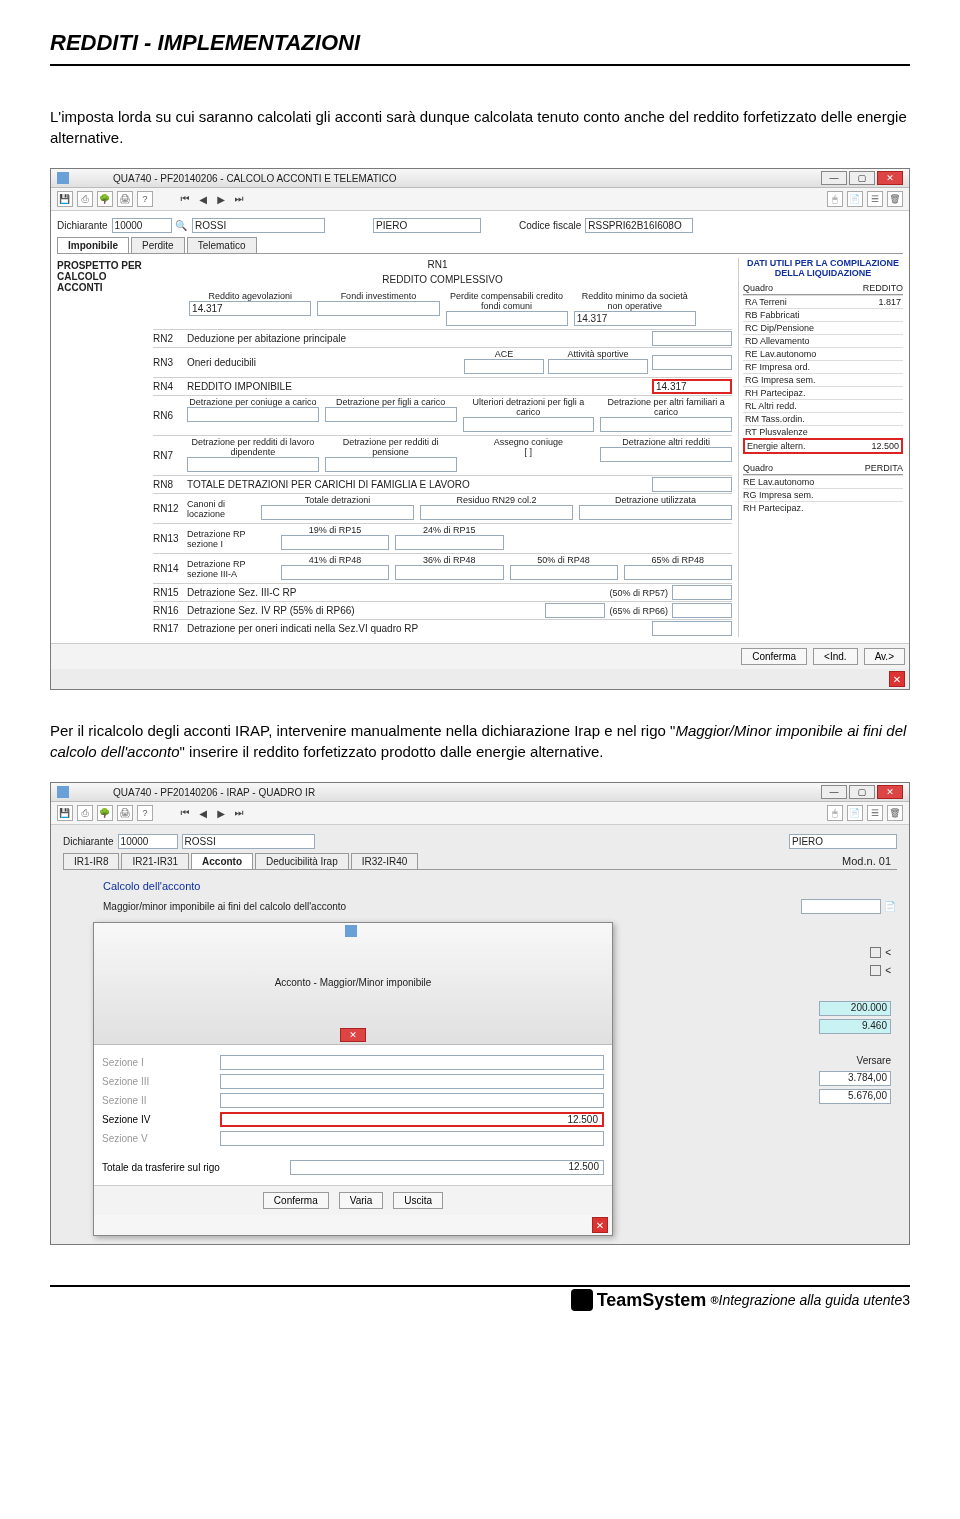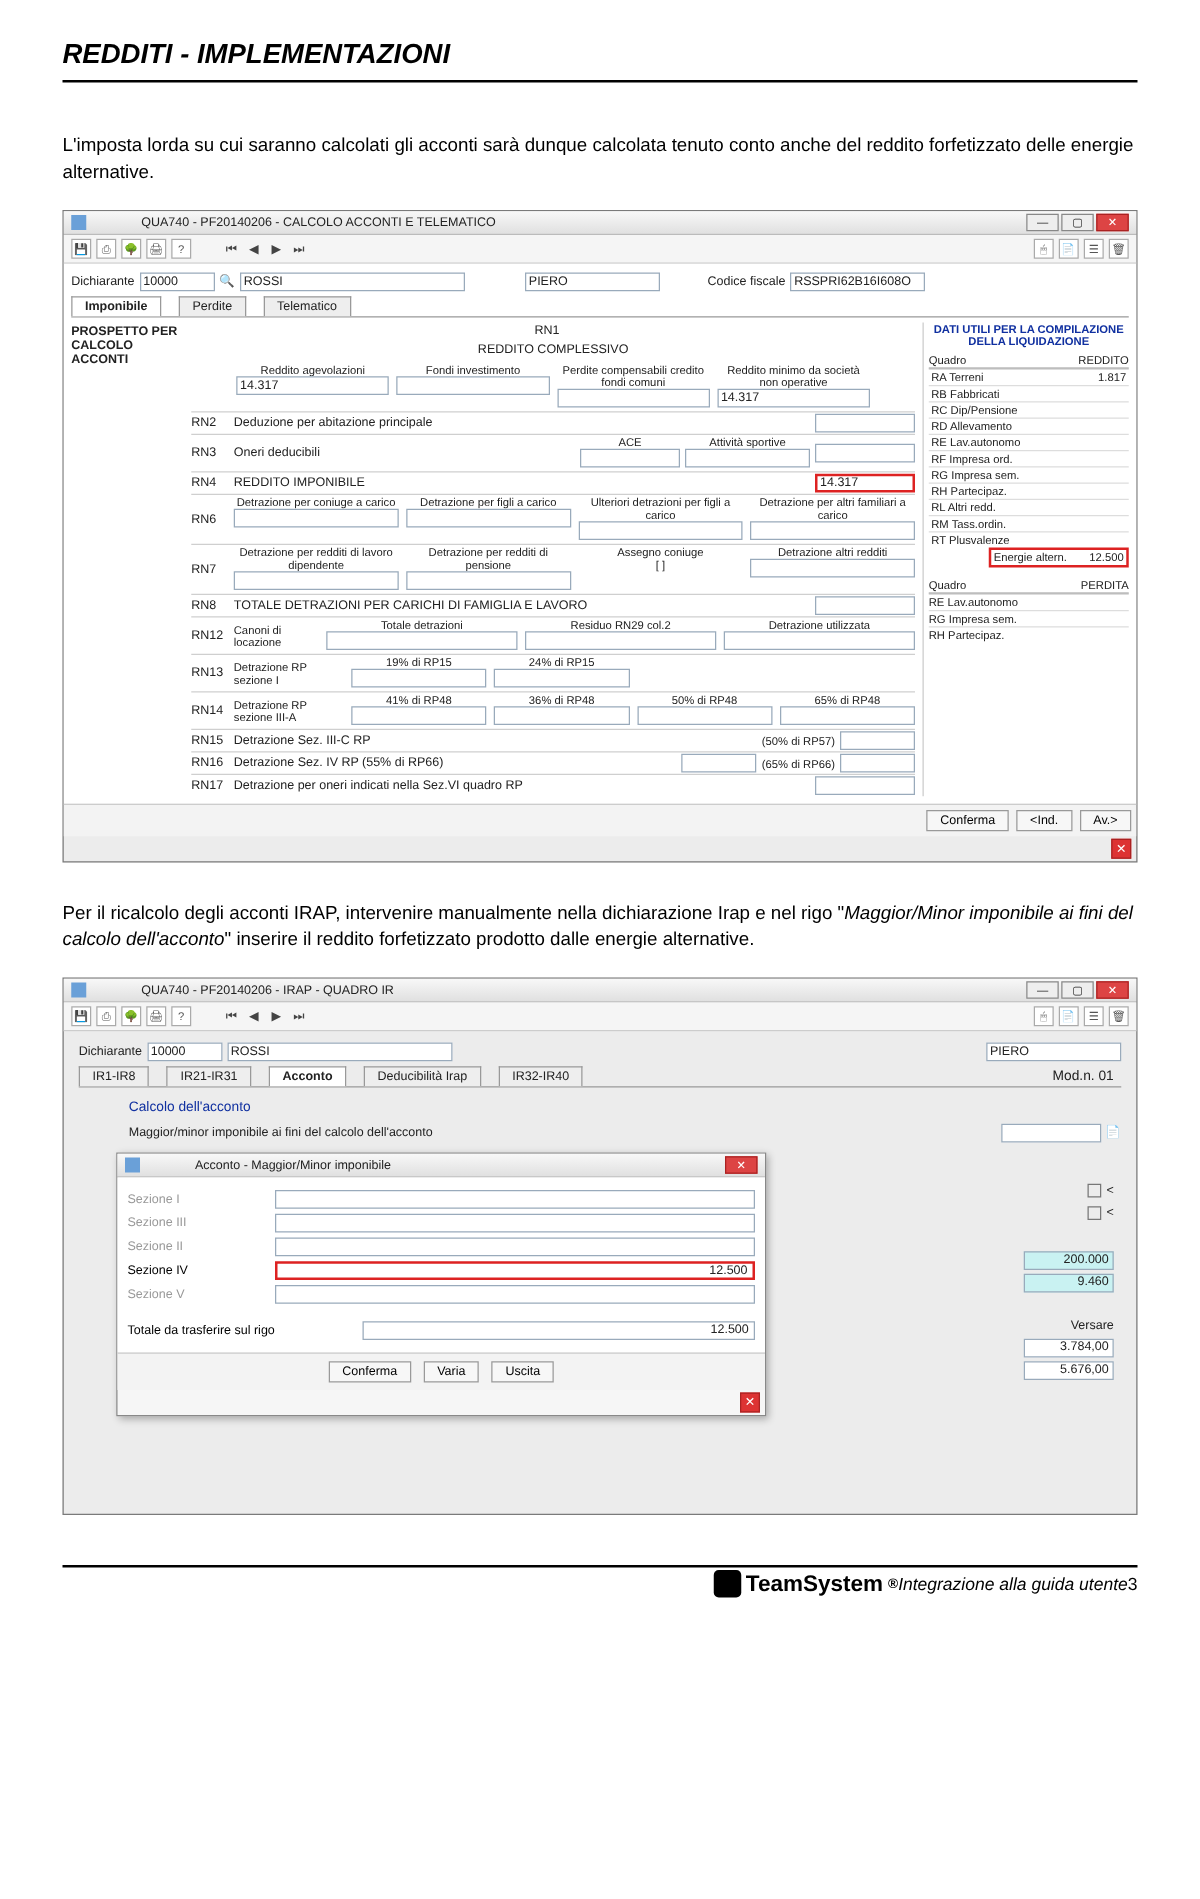--- a/index.html
+++ b/index.html
@@ -18,23 +18,23 @@
   .winbtn { width:26px; height:14px; border:1px solid #888; background:#eee; display:flex; align-items:center; justify-content:center; font-size:9px; }
   .winbtn.close { background:#d44; color:#fff; border-color:#a22; }
   .toolbar { display:flex; align-items:center; gap:4px; padding:3px 6px; background:#f5f5f5; border-bottom:1px solid #ccc; }
   .tbtn { width:16px; height:16px; border:1px solid #aaa; background:#fff; display:inline-flex; align-items:center; justify-content:center; font-size:9px; color:#555; }
   .navgrp { display:flex; gap:2px; margin-left:20px; }
   .navbtn { width:16px; height:16px; display:flex; align-items:center; justify-content:center; color:#444; font-size:10px; }
   .toolbar .spacer { flex:1; }
   .mainarea { background:#fff; padding:6px; }
   .row { display:flex; align-items:center; gap:4px; margin-bottom:2px; min-height:16px; }
   .lbl { white-space:nowrap; }
-  .fld { border:1px solid #9ab; background:#fff; height:15px; padding:0 2px; font-size:10px; display:inline-flex; align-items:center; }.fw60{width:60px}.fw80{width:80px}.fw120{width:108px}.fw160{width:180px}
+  .fld { border:1px solid #9ab; background:#fff; height:15px; padding:0 2px; font-size:10px; display:inline-flex; align-items:center; }.fw60{width:60px}.fw80{width:80px}.fw120{width:108px}.fw160{width:133px}
   .tabs { display:flex; border-bottom:1px solid #999; margin:4px 0; }
-  .tab { padding:2px 10px; border:1px solid #999; border-bottom:none; background:#eee; margin-right:14px; font-size:10px; }
+  .tab { padding:2px 10px; border:1px solid #999; border-bottom:none; background:#eee; margin-right:2px; font-size:10px; }
   .tab.active { background:#fff; font-weight:bold; }
   .panel-body { display:flex; gap:6px; }
   .leftcol { width:90px; font-size:10px; font-weight:bold; padding-top:2px; }
   .centercol { flex:1; }
   .rightcol { width:165px; border-left:1px solid #ccc; padding-left:4px; }
   .rnline { display:flex; align-items:center; gap:4px; border-top:1px solid #cfcfcf; padding:1px 0; min-height:16px; }
   .rnline.noborder { border-top:none;flex-direction:column; }
   .rncode { width:30px; font-size:10px; }
   .rndesc { flex:1 1 auto; font-size:10px; }
   .subcols { display:flex; gap:6px; flex:1; }
@@ -46,21 +46,21 @@
   .dati-row .dv { text-align:right; }
   .dati-head { display:flex; justify-content:space-between; font-size:9px; font-weight:normal; border-bottom:1px solid #999; padding:1px 0; }
   .footerbar { display:flex; justify-content:flex-end; gap:6px; padding:4px; border-top:1px solid #ccc; background:#f3f3f3; }
   .btn { border:1px solid #999; background:#f7f7f7; padding:2px 10px; font-size:10px; }
   .closebar { display:flex; justify-content:flex-end; padding:2px 4px; }
   .closebar .xbtn { width:16px; height:16px; background:#d33; color:#fff; display:flex; align-items:center; justify-content:center; font-size:10px; border:1px solid #a22; }
 
   
   .irap-body { padding:8px 12px; }
   .modal { position:relative; margin:8px 0 0 30px; width:520px; border:1px solid #888; background:#f6f6f6; box-shadow:2px 2px 6px rgba(0,0,0,.3); }
-  .modal .titlebar { font-size:10px; }
+  .modal .titlebar { font-size:10px;flex-direction:column; }
   .modal-body { padding:8px; background:#fff; }
   .sez-row { display:flex; align-items:center; gap:8px; padding:2px 0; font-size:10px; }
   .sez-row .sl { width:110px; color:#999; }
   .sez-row.active .sl { color:#000; }
   .sez-row .sf { border:1px solid #9ab; height:15px; flex:1; text-align:right; padding:0 4px; font-size:10px; }
   .modal-bbar { display:flex; justify-content:center; gap:10px; padding:6px; border-top:1px solid #ccc; background:#f3f3f3; }
   .side-numbers { position:absolute; right:18px; top:160px; width:120px; font-size:10px; }
   .side-numbers .srow { display:flex; justify-content:flex-end; align-items:center; gap:4px; height:18px; }
   .side-numbers .sval { border:1px solid #9ab; background:#c9f2f2; height:15px; width:72px; text-align:right; padding:0 3px; }
   .side-numbers .sval.plain { background:#fff; }
@@ -280,21 +280,21 @@
                 <span class="dv"></span>
               </div>
               <div class="dati-row" style="padding: 1px 2px;">
                 <span>RM Tass.ordin.</span>
                 <span class="dv"></span>
               </div>
               <div class="dati-row" style="padding: 1px 2px;">
                 <span>RT Plusvalenze</span>
                 <span class="dv"></span>
               </div>
-              <div class="dati-row redbox" style="padding: 1px 2px; border: 2px solid rgb(221, 34, 34); margin-left: 48px;">
+              <div class="dati-row redbox" style="padding: 1px 2px; border: 2px solid rgb(221, 34, 34);">
                 <span>Energie altern.</span>
                 <span class="dv">12.500</span>
               </div>
             </div>
           <div style="height:8px"></div>
           <div class="dati-head">
               <span>Quadro</span>
               <span>PERDITA</span>
             </div>
           <div id="dati-rows2">

